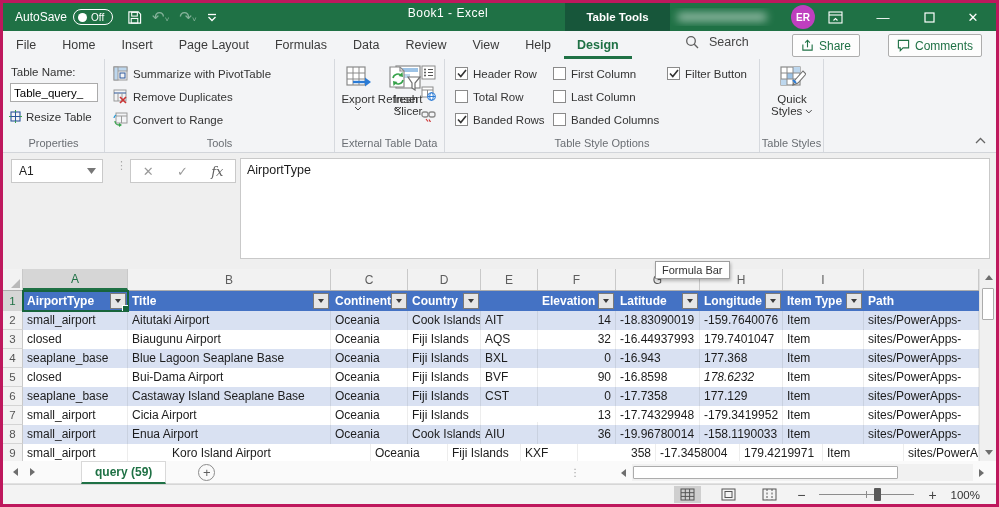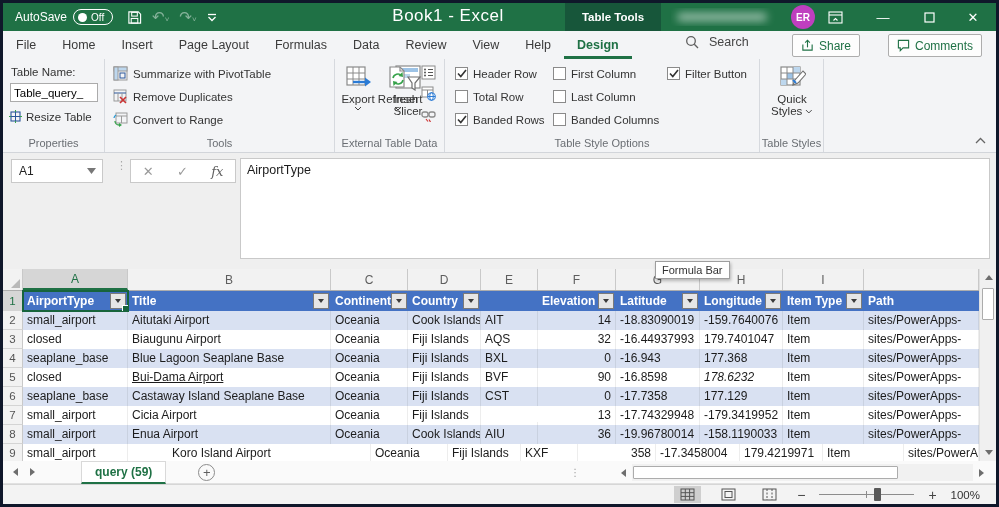--- a/index.html
+++ b/index.html
@@ -1,29 +1,29 @@
 <!DOCTYPE html>
 <html><head>
 <meta charset="utf-8">
 <style>
   * { box-sizing: border-box; margin: 0; padding: 0; }
   body { font-family: "Liberation Sans", "DejaVu Sans", sans-serif; }
-  .frame { width: 999px; height: 507px; border: 3px solid #0f172a; background:#fff; }
+  .frame { width: 999px; height: 507px; border: 3px solid #be185d; background:#fff; }
   .window { position: relative; width: 993px; height: 501px; background:#fff; overflow:hidden; }
 
   
   .titlebar { position:absolute; left:0; top:0; width:100%; height:28px; background:#1F7145; display:flex; align-items:center; color:#fff; font-size:12px; }
   .autosave { display:flex; align-items:center; gap:6px; margin-left:12px; }
   .pill { width:40px; height:16px; border:1px solid #fff; border-radius:8px; display:flex; align-items:center; padding:0 4px; gap:4px; }
   .pill .knob { width:9px; height:9px; border-radius:50%; background:#fff; }
   .pill .off { font-size:10px; color:#fff; }
   .qat { display:flex; align-items:center; margin-left:14px; gap:10px; }
   .qat .disabled { opacity:.45; }
-  .tb-title { position:absolute; left:380px; width:130px; text-align:center; top:3px; font-size:17px; letter-spacing:.5px; }
-  .ctx-tab { position:absolute; left:562px; top:0; width:96px; height:28px; background:#17563A; display:flex; align-items:center; justify-content:center; font-weight:bold; font-size:11.5px; }
+  .tb-title { position:absolute; left:380px; width:130px; text-align:center; top:3px; font-size:12px; letter-spacing:.5px; }
+  .ctx-tab { position:absolute; left:562px; top:0; width:105px; height:28px; background:#17563A; display:flex; align-items:center; justify-content:center; font-weight:bold; font-size:11.5px; }
   .user-blur { position:absolute; left:668px; top:5px; width:112px; height:18px; border-radius:3px; overflow:hidden; }
   .user-blur .b1 { position:absolute; left:6px; top:5px; width:90px; height:8px; background:rgba(255,255,255,.55); filter:blur(4px); border-radius:4px; }
   .badge { position:absolute; left:788px; top:2px; width:24px; height:24px; border-radius:50%; background:#BF3FBF; display:flex; align-items:center; justify-content:center; font-size:10px; font-weight:bold; }
   .winbtn { position:absolute; top:0; width:34px; height:28px; display:flex; align-items:center; justify-content:center; font-size:13px; }
 
   
   .tabrow { position:absolute; left:0; top:28px; width:100%; height:28px; background:#F3F4F6; display:flex; align-items:center; }
   .rtab { padding:0 13px; height:28px; display:flex; align-items:center; font-size:12.5px; color:#3b3b3b; }
   .rtab.active { color:#1F7145; font-weight:bold; border-bottom:3px solid #1F7145; padding-top:3px; }
   .searchbox { position:absolute; left:682px; top:32px; display:flex; align-items:center; gap:10px; color:#454545; font-size:12.5px; }
@@ -556,21 +556,21 @@
               <div class="gcell" style="width: 57px; flex: 0 0 auto;">BXL</div>
               <div class="gcell num" style="width: 78px; flex: 0 0 auto;">0</div>
               <div class="gcell" style="width: 84px; flex: 0 0 auto;">-16.943</div>
               <div class="gcell" style="width: 83px; flex: 0 0 auto;">177.368</div>
               <div class="gcell" style="width: 81px; flex: 0 0 auto;">Item</div>
               <div class="gcell" style="flex: 1 1 0%;">sites/PowerApps-</div>
             </div>
             <div class="grow">
               <div class="rn">5</div>
               <div class="gcell" style="width: 105px; flex: 0 0 auto;">closed</div>
-              <div class="gcell" style="width: 203px; flex: 0 0 auto; text-decoration: underline;">Bui-Dama Airport</div>
+              <div class="gcell" style="width: 203px; flex: 0 0 auto;">Bui-Dama Airport</div>
               <div class="gcell" style="width: 77px; flex: 0 0 auto;">Oceania</div>
               <div class="gcell" style="width: 73px; flex: 0 0 auto;">Fiji Islands</div>
               <div class="gcell" style="width: 57px; flex: 0 0 auto;">BVF</div>
               <div class="gcell num" style="width: 78px; flex: 0 0 auto;">90</div>
               <div class="gcell" style="width: 84px; flex: 0 0 auto;">-16.8598</div>
               <div class="gcell" style="width: 83px; flex: 0 0 auto; font-style: italic;">178.6232</div>
               <div class="gcell" style="width: 81px; flex: 0 0 auto;">Item</div>
               <div class="gcell" style="flex: 1 1 0%;">sites/PowerApps-</div>
             </div>
             <div class="grow band">

